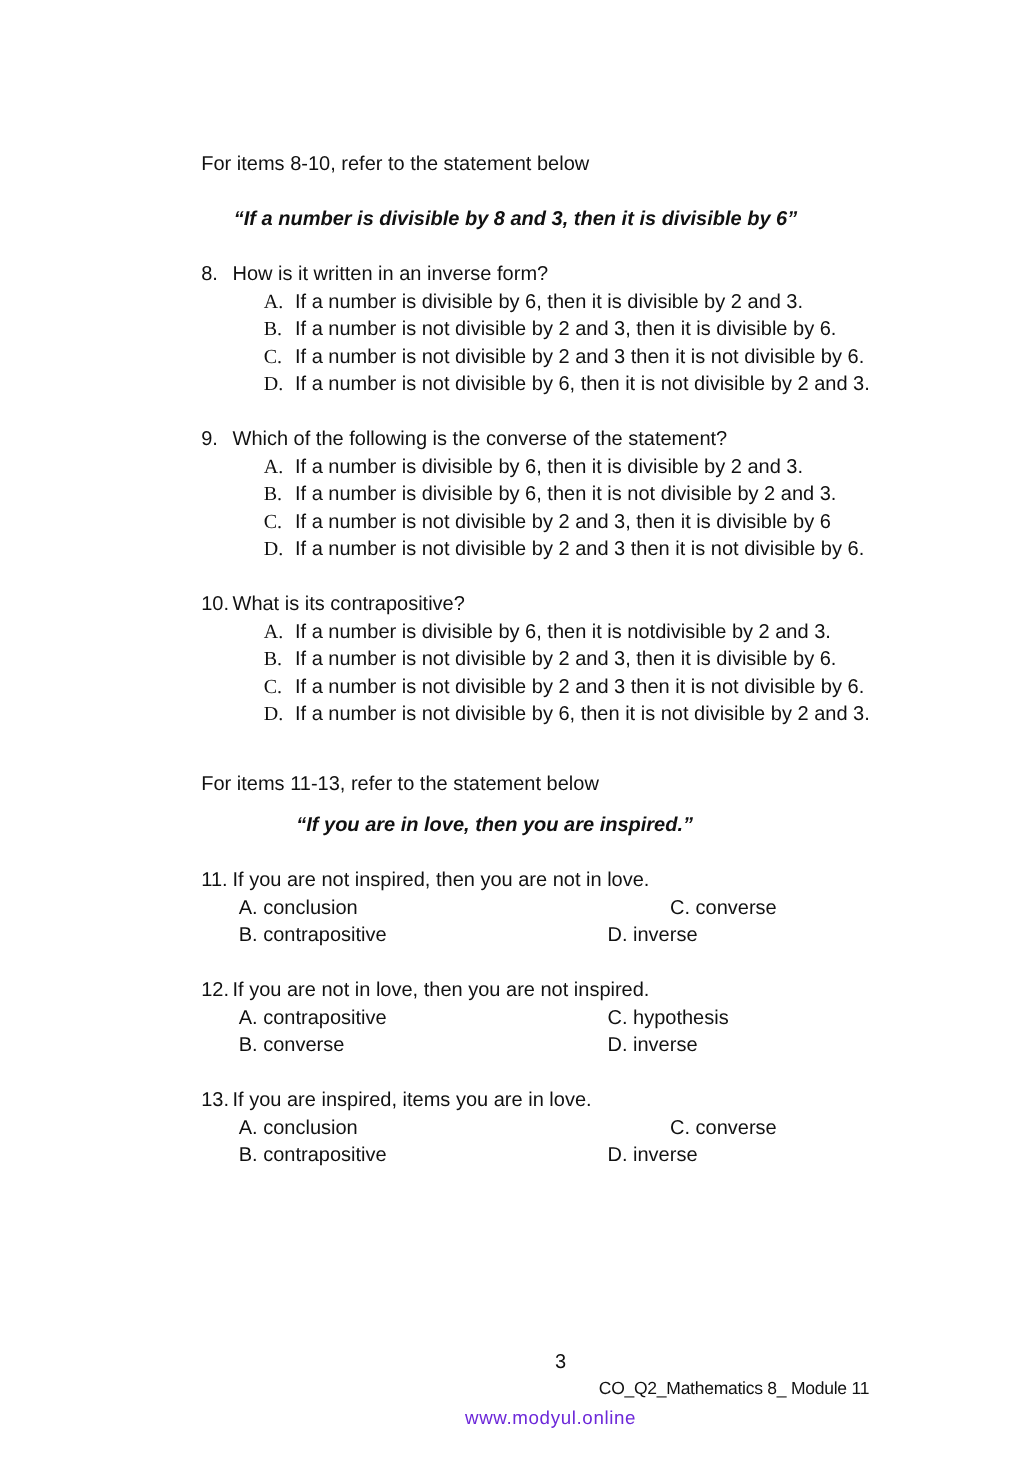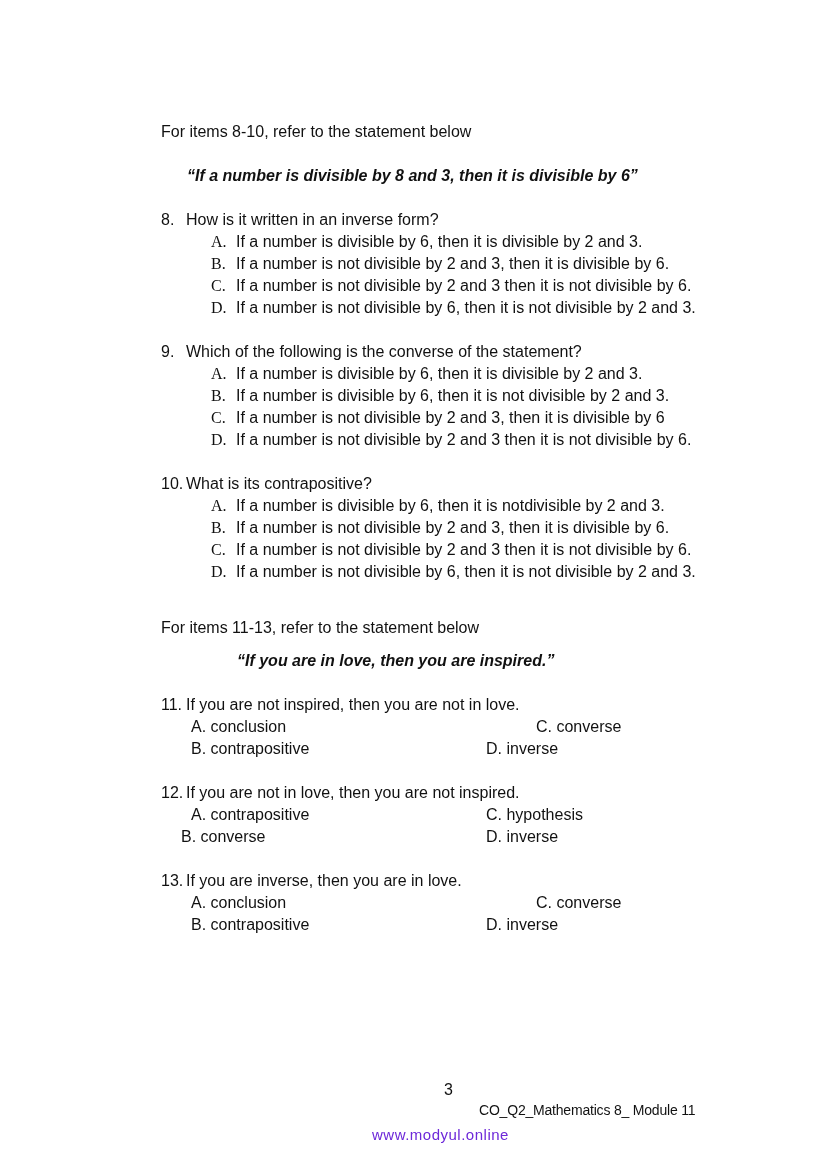--- a/index.html
+++ b/index.html
@@ -51,25 +51,25 @@
 <div class="t" style="left:155px; top:717px;">A. conclusion</div>
 <div class="t" style="left:500px; top:717px;">C. converse</div>
 <div class="t" style="left:155px; top:739px;">B. contrapositive</div>
 <div class="t" style="left:450px; top:739px;">D. inverse</div>
 
 <div class="t" style="left:125px; top:783px;">
   <span class="num">12.</span><span>If you are not in love, then you are not inspired.</span>
 </div>
 <div class="t" style="left:155px; top:805px;">A. contrapositive</div>
 <div class="t" style="left:450px; top:805px;">C. hypothesis</div>
-<div class="t" style="left:145px; top:827px;">B. converse</div>
+<div class="t" style="left:155px; top:827px;">B. converse</div>
 <div class="t" style="left:450px; top:827px;">D. inverse</div>
 
 <div class="t" style="left:125px; top:871px;">
-  <span class="num">13.</span><span>If you are inverse, then you are in love.</span>
+  <span class="num">13.</span><span>If you are inspired, items you are in love.</span>
 </div>
 <div class="t" style="left:155px; top:893px;">A. conclusion</div>
 <div class="t" style="left:500px; top:893px;">C. converse</div>
 <div class="t" style="left:155px; top:915px;">B. contrapositive</div>
 <div class="t" style="left:450px; top:915px;">D. inverse</div>
 
 <div class="t" style="left:408px; top:1080px;">3</div>
 <div class="t footer-code" style="left:443px; top:1100px;">CO_Q2_Mathematics 8_ Module 11</div>
 <div class="t watermark" style="left:336px; top:1125px;">www.modyul.online</div>
 

